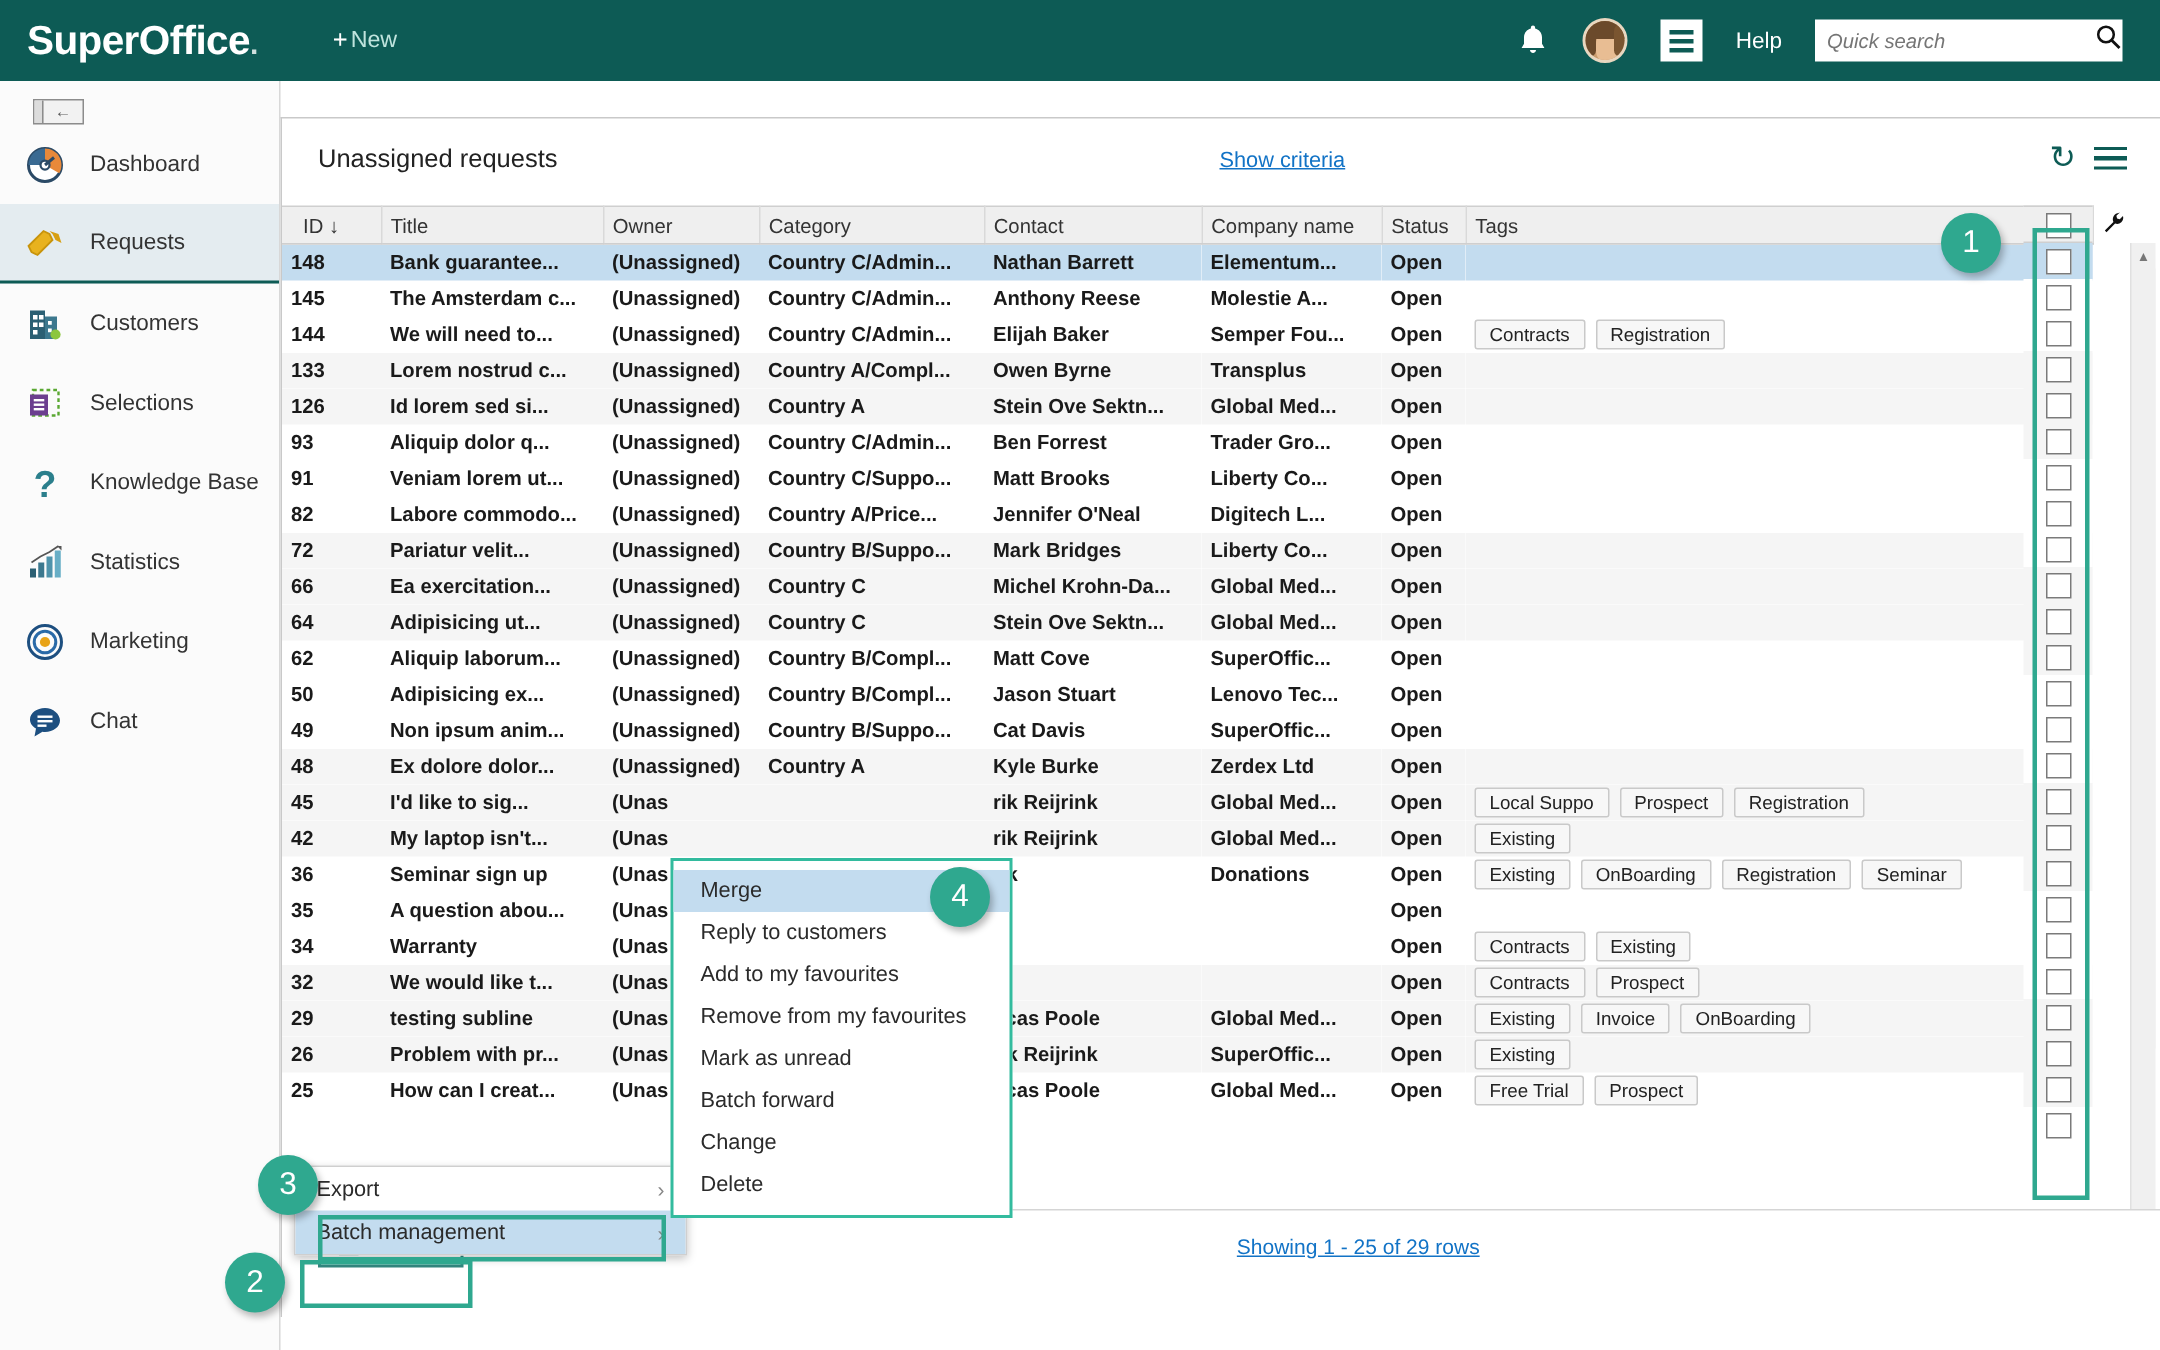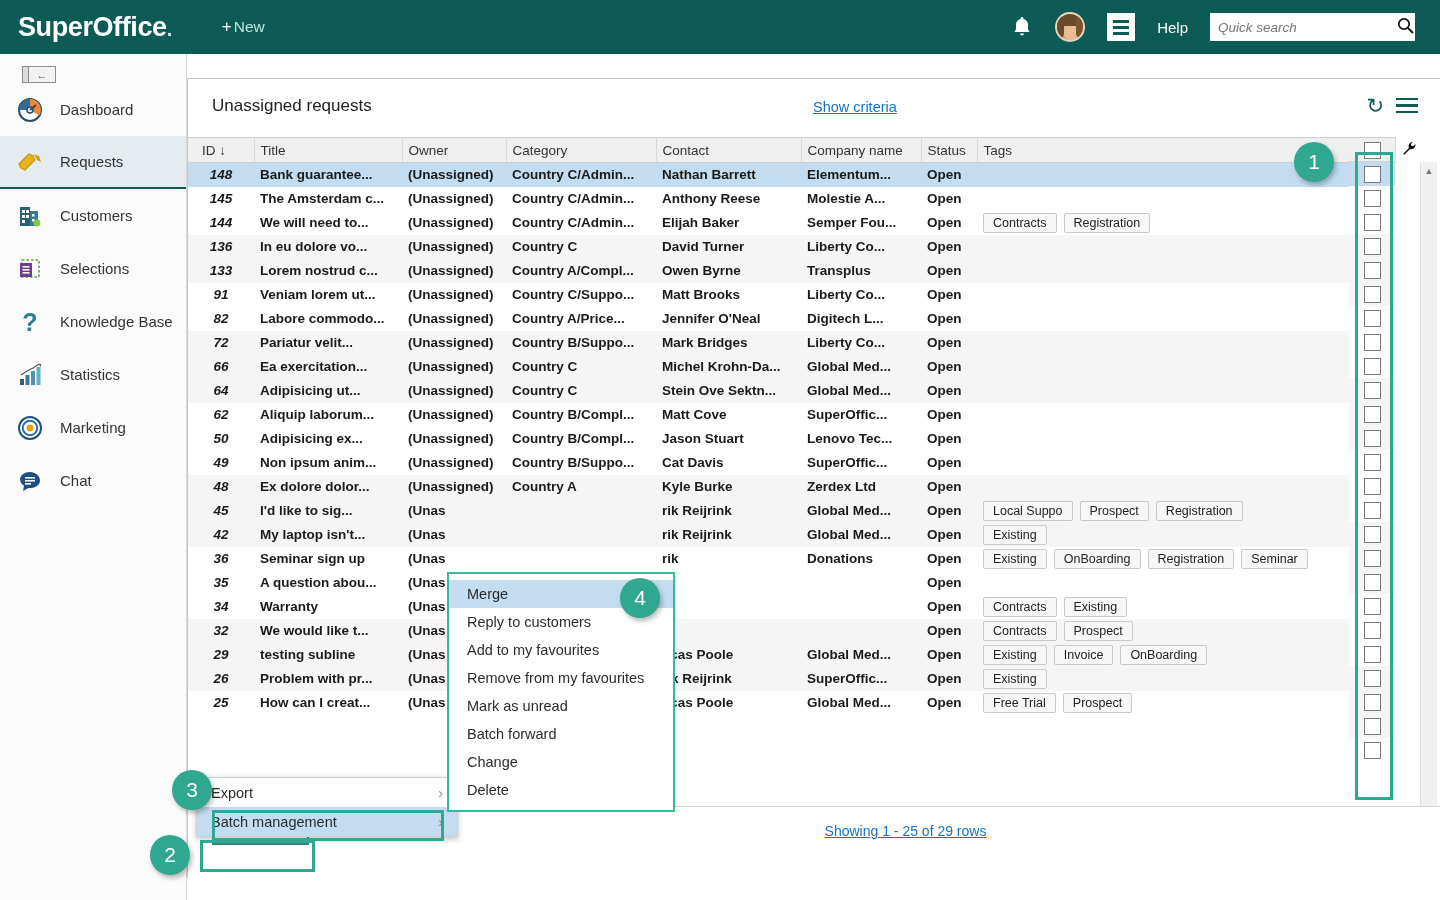--- a/index.html
+++ b/index.html
@@ -94,21 +94,21 @@
     background:#efefef; border-top:1px solid #cfcfcf; border-bottom:1px solid #cfcfcf;
     border-right:1px solid #d9d9d9;
     font-weight:normal; font-size:13.5px; color:#333; text-align:left;
     height:25px; padding:0 6px; vertical-align:middle;
   }
   table.grid th.idcol{ text-align:left; padding-left:14px;}
   table.grid td{
     font-size:13.5px; height:24px; padding:0 6px; vertical-align:middle;
     font-weight:bold; color:#1a1a1a; white-space:nowrap; overflow:hidden;
   }
-  td.id{ text-align:center; padding-right:7px;font-style:italic; }
+  td.id{ text-align:left; padding-right:7px; }
   tr.g0 td{ background:#ffffff; }
   tr.g1 td{ background:#f5f5f5; }
   tr.sel td{ background:#c3dcef; }
   .cbox{
     width:17px; height:17px; border:1px solid #7a7a7a; background:#fff; display:block;
     margin:0 auto; cursor:pointer;
   }
   .tag{
     display:inline-block; border:1px solid #c9c9c9; background:#f7f7f7; border-radius:2px;
     font-size:12.5px; font-weight:normal; color:#222; padding:2px 9px; margin-right:7px;text-align:right;
@@ -393,36 +393,46 @@
             <td class="id">144</td>
             <td>We will need to...</td>
             <td>(Unassigned)</td>
             <td>Country C/Admin...</td>
             <td>Elijah Baker</td>
             <td>Semper Fou...</td>
             <td>Open</td>
             <td><span class="tag">Contracts</span><span class="tag">Registration</span></td>
           </tr>
           <tr class="g1">
-            <td class="id">136</td>
-            <td>In eu dolore vo...</td>
-            <td>(Unassigned)</td>
-            <td>Country C</td>
-            <td>David Turner</td>
-            <td>Liberty Co...</td>
-            <td>Open</td>
-            <td></td>
-          </tr>
-          <tr class="g1">
             <td class="id">133</td>
             <td>Lorem nostrud c...</td>
             <td>(Unassigned)</td>
             <td>Country A/Compl...</td>
             <td>Owen Byrne</td>
             <td>Transplus</td>
+            <td>Open</td>
+            <td></td>
+          </tr>
+          <tr class="g1">
+            <td class="id">126</td>
+            <td>Id lorem sed si...</td>
+            <td>(Unassigned)</td>
+            <td>Country A</td>
+            <td>Stein Ove Sektn...</td>
+            <td>Global Med...</td>
+            <td>Open</td>
+            <td></td>
+          </tr>
+          <tr class="g0">
+            <td class="id">93</td>
+            <td>Aliquip dolor q...</td>
+            <td>(Unassigned)</td>
+            <td>Country C/Admin...</td>
+            <td>Ben Forrest</td>
+            <td>Trader Gro...</td>
             <td>Open</td>
             <td></td>
           </tr>
           <tr class="g0">
             <td class="id">91</td>
             <td>Veniam lorem ut...</td>
             <td>(Unassigned)</td>
             <td>Country C/Suppo...</td>
             <td>Matt Brooks</td>
             <td>Liberty Co...</td>

